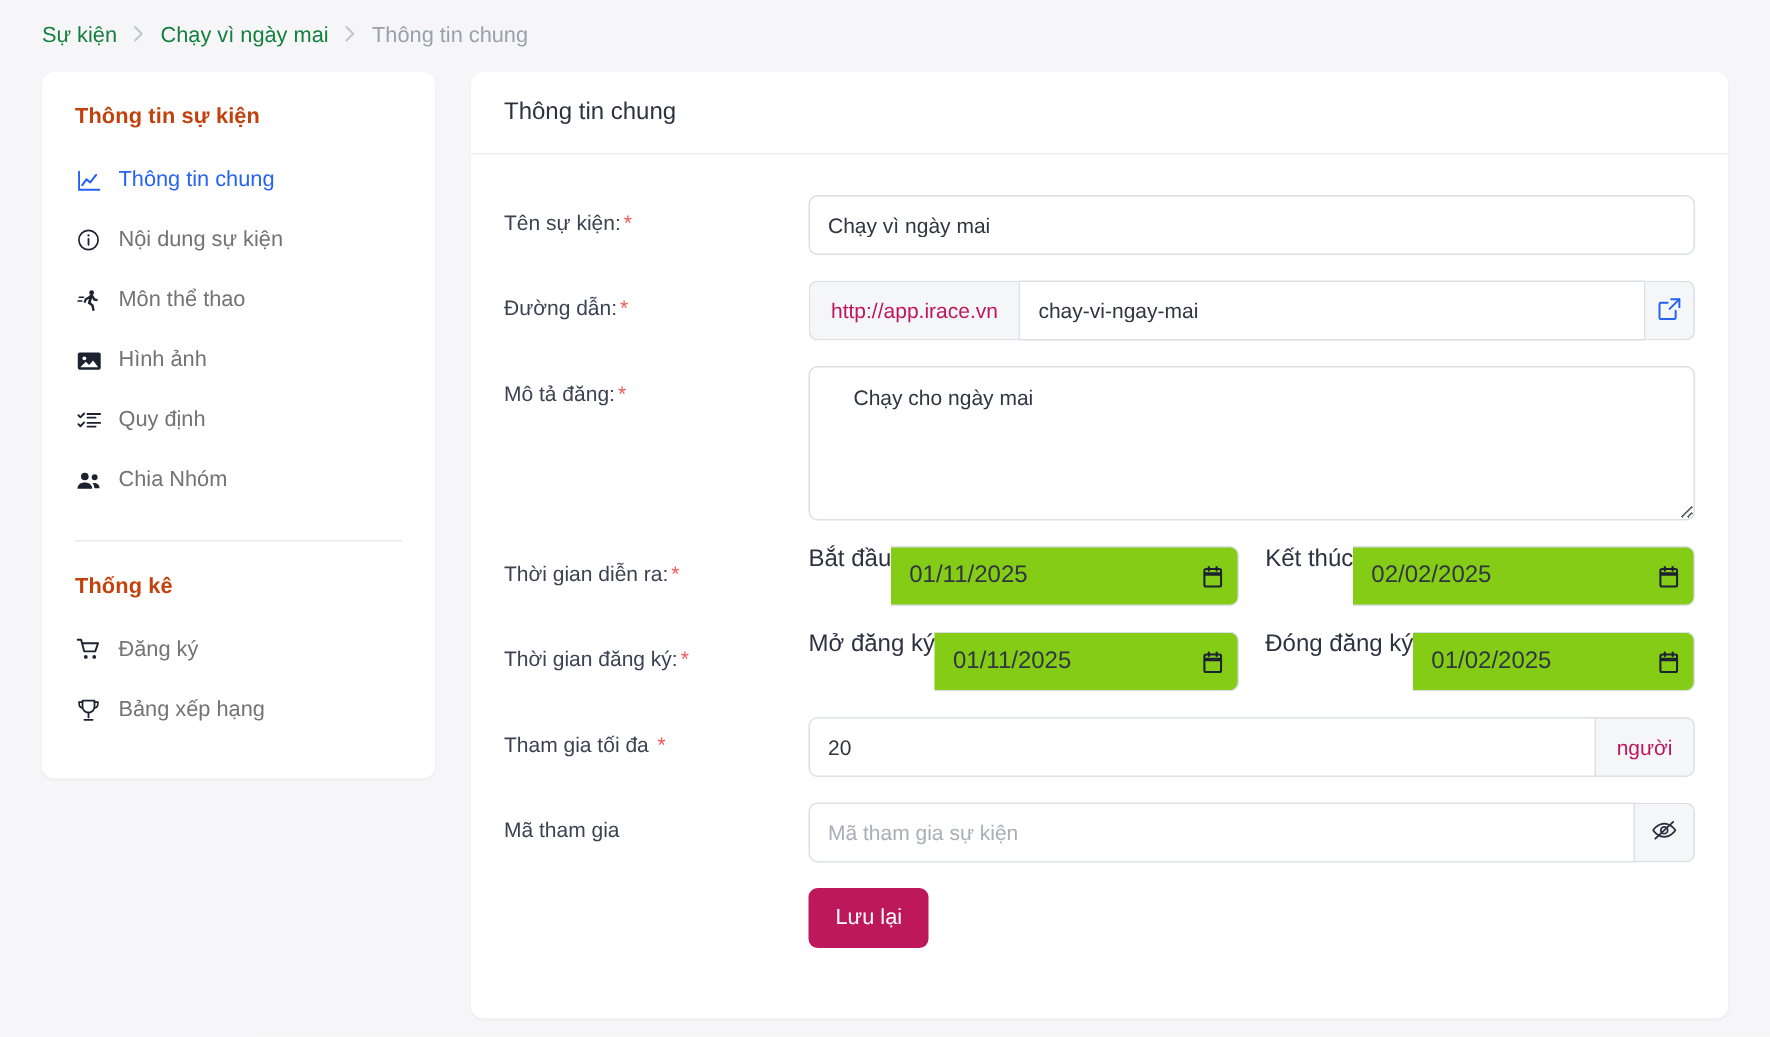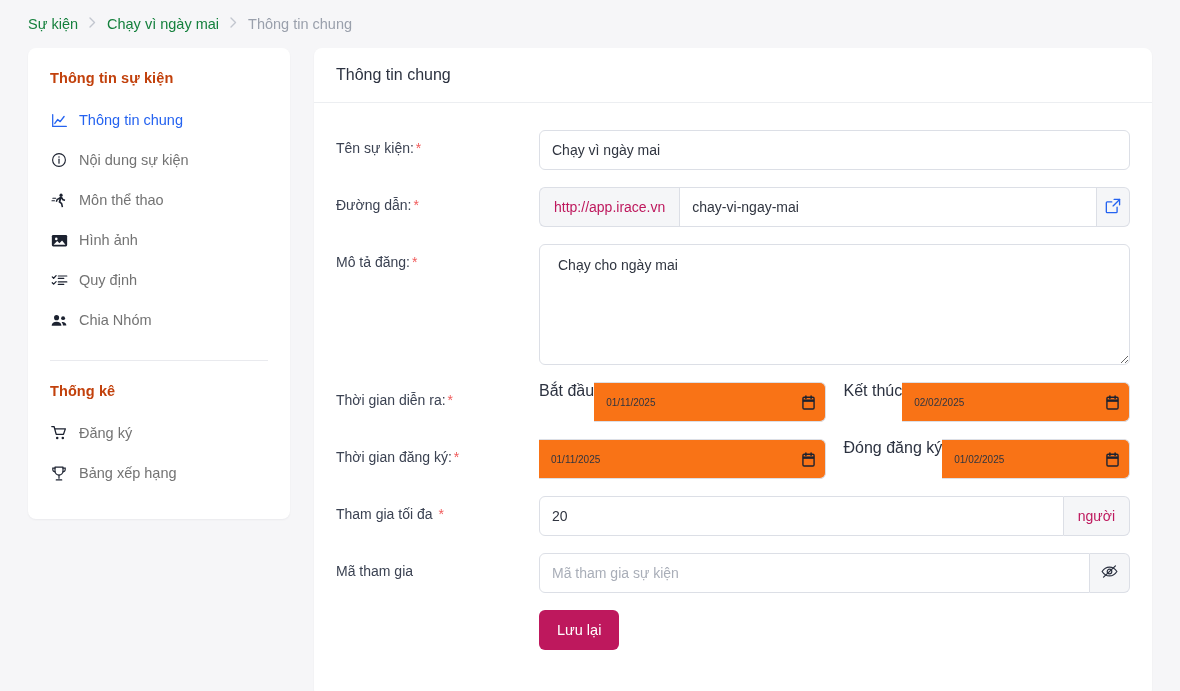--- a/index.html
+++ b/index.html
@@ -121,22 +121,22 @@
     background: #fff;
     font-family: inherit;
     font-size: 14px;
     color: #303540;
     padding: 0 12px;
     outline: none;
   }
   .inp::placeholder { color: #a9aeb8; }
 
   textarea.inp {
-    height: 121px;
-    padding: 10px 18px;
+    height: 103px;
+    padding: 10px 29px;
     line-height: 1.45;
     resize: vertical;
   }
 
   
   .group {
     display: flex;
     align-items: stretch;
     width: 100%;
   }
@@ -178,23 +178,23 @@
   .date-field {
     flex: 1 1 auto;
     display: flex;
     align-items: center;
     justify-content: space-between;
     height: 40px;
     border: 1px solid #dcdfe6;
     border-left: none;
     border-radius: 0 6px 6px 0;
     padding: 0 10px 0 12px;
-    font-size: 10px;
+    font-size: 16px;
     color: #303540;
-    background: #f97316;
+    background: #84cc16;
     cursor: pointer;
   }
   .cal-ico { color: #1c2230; display: inline-flex; }
 
   .btn-primary {
     height: 40px;
     padding: 0 18px;
     background: #be185d;
     color: #fff;
     border: none;
@@ -404,20 +404,21 @@
         </div>
       </div>
 
       <div class="form-row">
         <div class="form-label">
           <span>Thời gian đăng ký:</span><span class="req">*</span>
         </div>
         <div class="form-control">
           <div class="date-pair">
             <div class="date-group">
+              <span class="addon left">Mở đăng ký</span>
               <div class="date-field">
                 <span>01/11/2025</span>
                 <span class="cal-ico">
                   <svg width="13" height="15" viewBox="0 0 14 16" fill="none">
                     <rect x="1" y="2.4" width="12" height="12.6" rx="1.3" stroke="currentColor" stroke-width="1.5"></rect>
                     <path d="M1 6h12" stroke="currentColor" stroke-width="2.6"></path>
                     <path d="M4.2 1v2.6M9.8 1v2.6" stroke="currentColor" stroke-width="1.6" stroke-linecap="round"></path>
                   </svg>
                 </span>
               </div>

